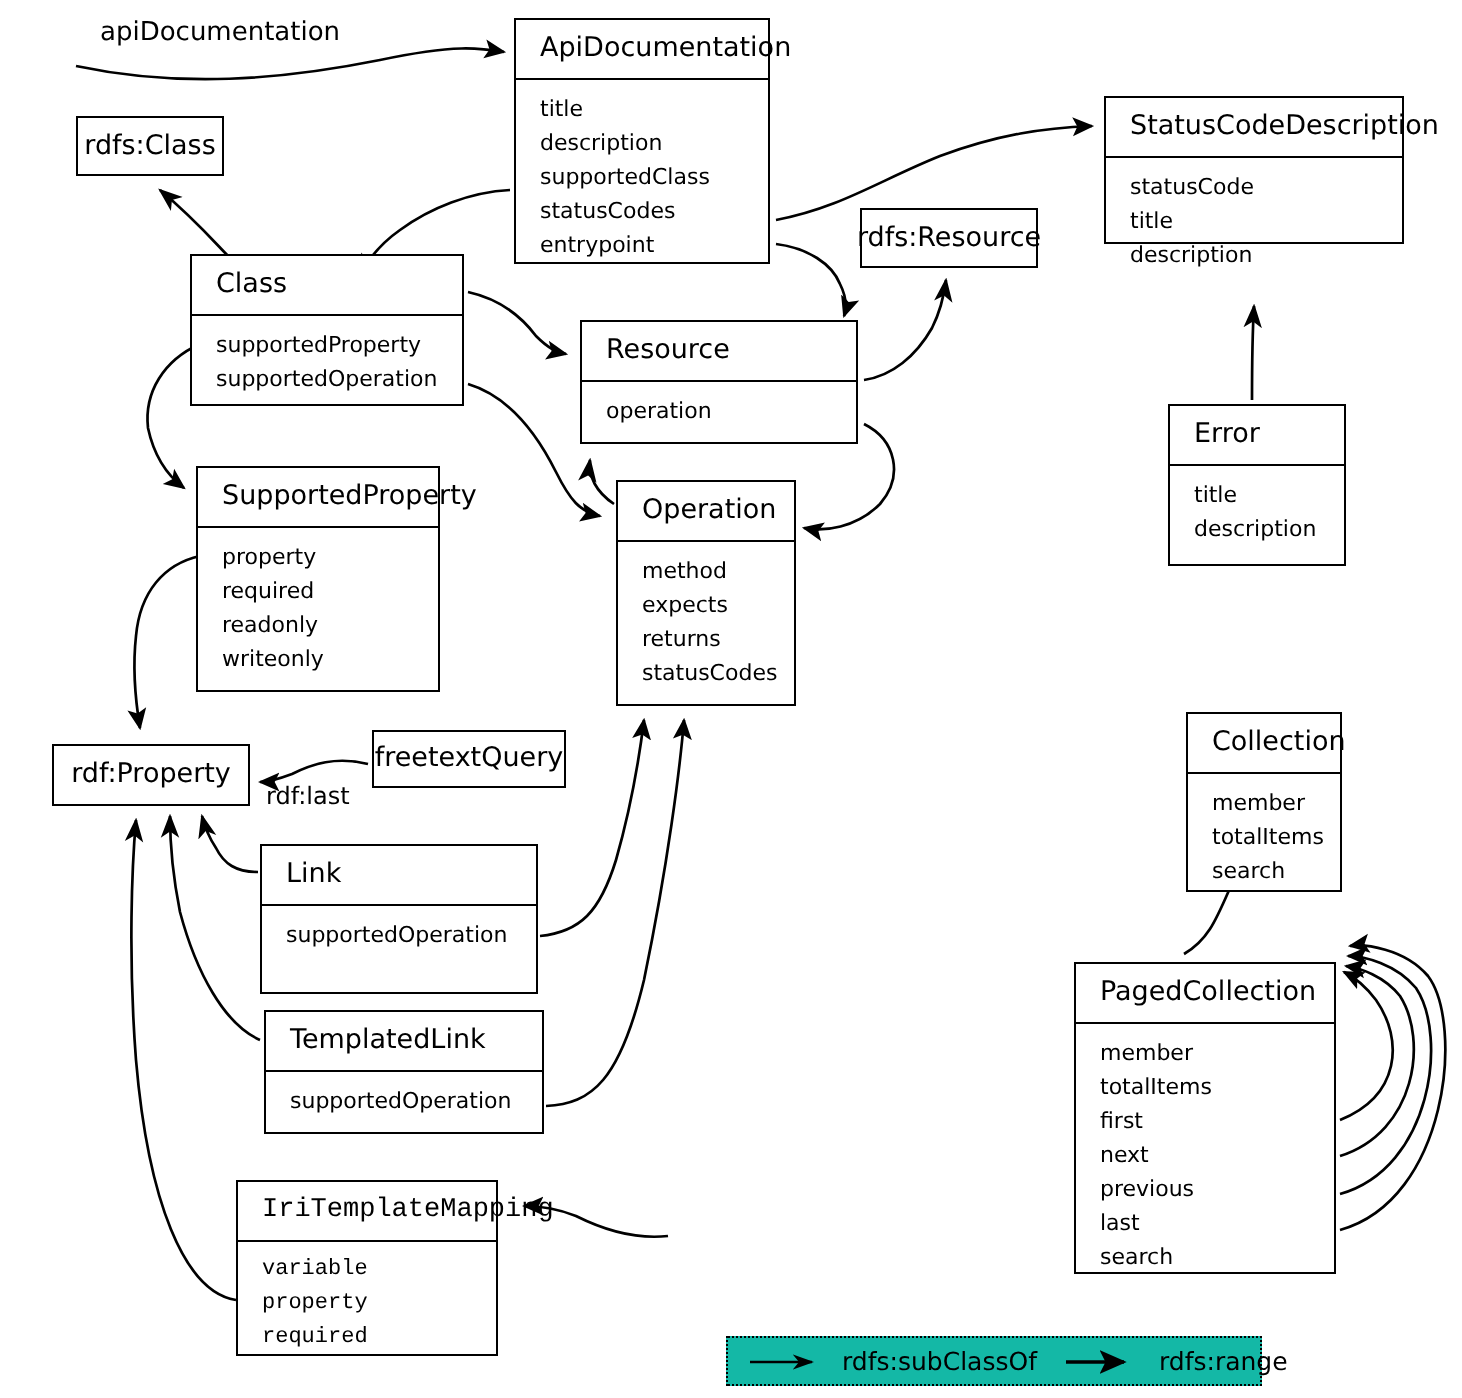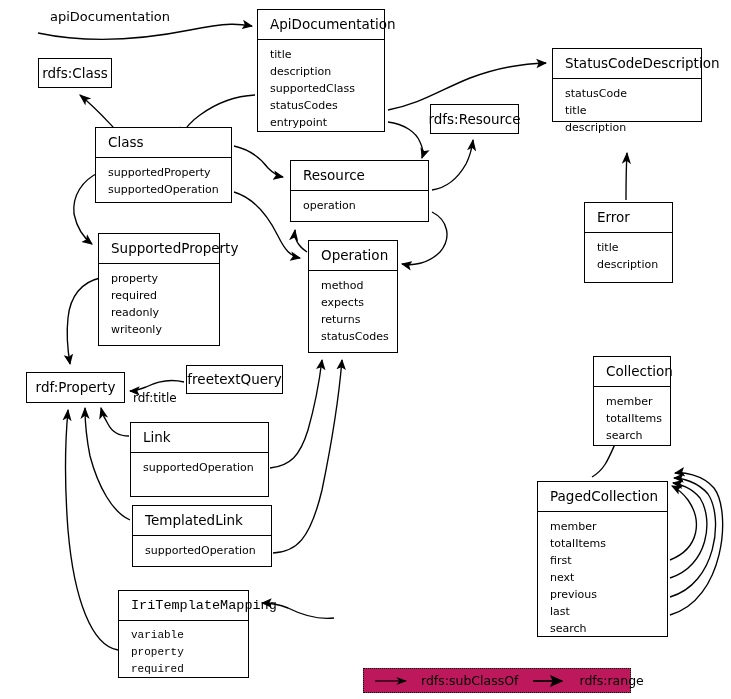--- a/index.html
+++ b/index.html
@@ -71,21 +71,21 @@
     top: 0;
     width: 731px;
     height: 699px;
     z-index: 2;
   }
   
   #legend {
     position: absolute;
     box-sizing: border-box;
     border: 1.3px dotted #000000;
-    background: #be185d;
+    background: #14b8a6;
     display: flex;
     align-items: center;
     gap: 14px;
     padding: 4px 10px;
     z-index: 7;
   }
   .legend-entry {
     display: flex;
     align-items: center;
     gap: 7px;
@@ -282,21 +282,21 @@
     <div class="uml-title">IriTemplateMapping</div>
     <div class="uml-attrs">
       <div class="attr">variable</div>
       <div class="attr">property</div>
       <div class="attr">required</div>
     </div>
   </div>
 
   <div class="edge-label" style="left:50px; top:9px;">apiDocumentation</div>
 
-  <div class="edge-label small" style="left:133px; top:391px;">rdf:title</div>
+  <div class="edge-label small" style="left:133px; top:391px;">rdf:last</div>
 
   <div id="legend" style="left:363px; top:668px; width:268px; height:25px;">
     <div class="legend-entry">
       <svg width="40" height="12" viewBox="0 0 40 12">
         <defs>
           <marker id="lg-thin" viewBox="0 0 10 10" refX="9" refY="5" markerWidth="9" markerHeight="9" orient="auto-start-reverse">
             <path d="M 0 1.4 L 10 5 L 0 8.6 L 3 5 Z" fill="#000000"></path>
           </marker>
         </defs>
         <line x1="1" y1="6" x2="32" y2="6" stroke="#000000" stroke-width="1.2" marker-end="url(#lg-thin)"></line>

